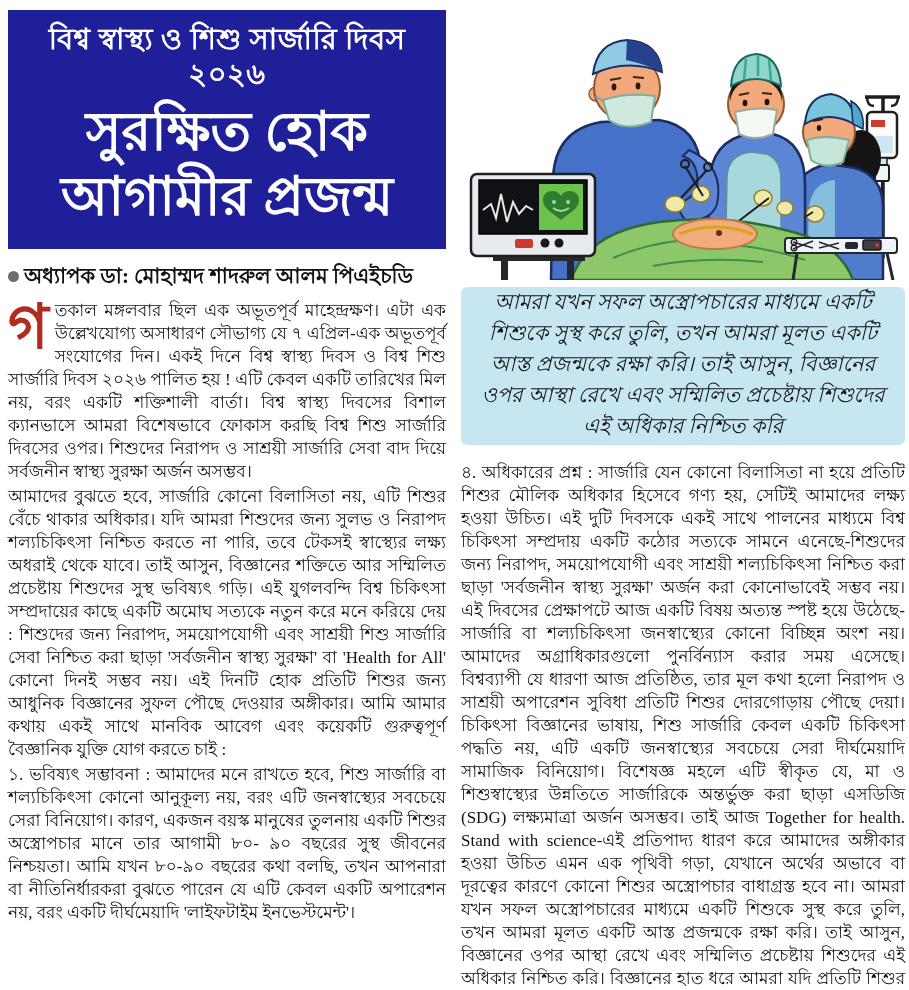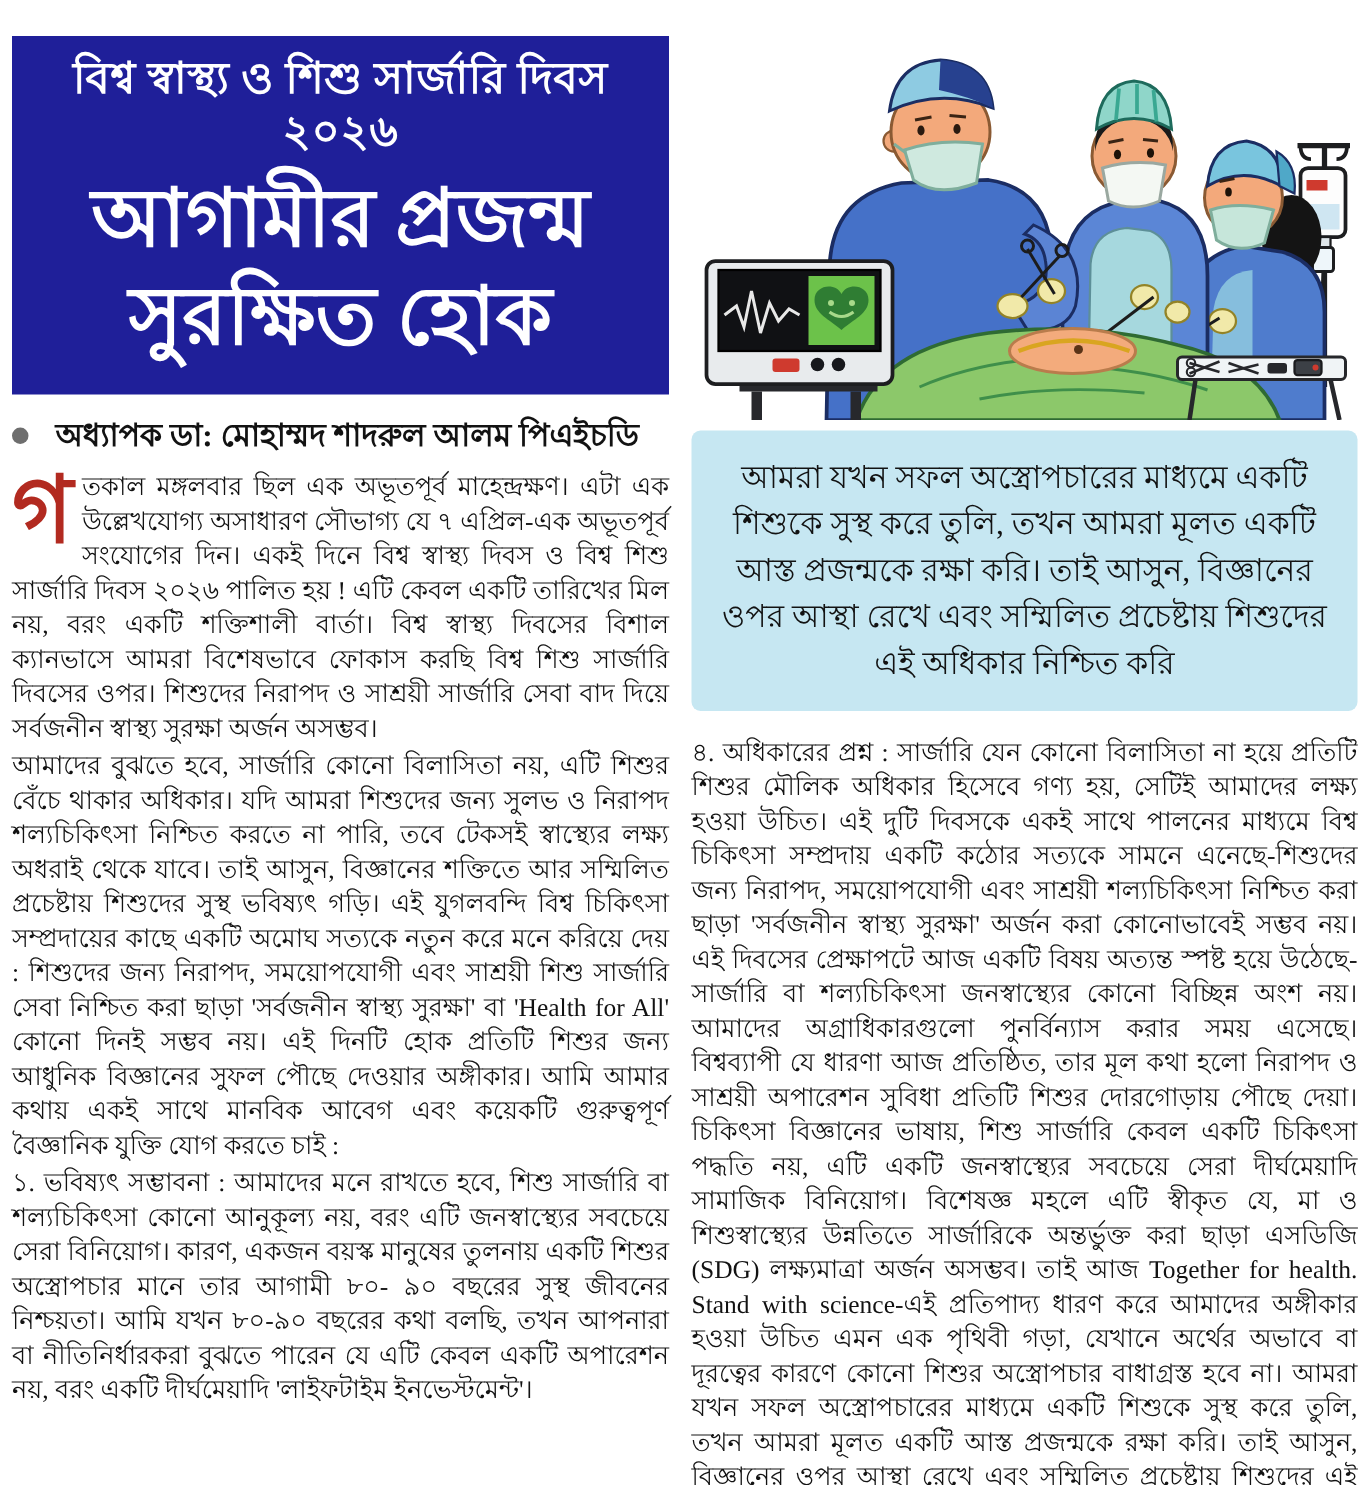--- a/index.html
+++ b/index.html
@@ -13,39 +13,39 @@
   *{margin:0;padding:0;box-sizing:border-box;}
   html,body{background:#ffffff;}
   .page{
     position:relative;
     width:909px;height:990px;
     background:#ffffff;
     font-family:"Liberation Serif","DejaVu Serif",serif;
     color:var(--body-text);
     overflow:hidden;
   }
-  .col-left{position:absolute;left:8px;top:24px;width:438px;}
+  .col-left{position:absolute;left:8px;top:10px;width:438px;}
   .col-right{position:absolute;left:461px;top:8px;width:444px;}
 
   .headline-box{
     background:var(--masthead-bg);
     color:var(--masthead-text);
     text-align:center;
     padding:12px 8px 18px;
   }
   .kicker{
     font-size:29px;font-weight:bold;line-height:1.2;
     margin-bottom:8px;letter-spacing:.5px;
   }
   .headline-line{
     font-size:54px;font-weight:bold;line-height:1.22;
   }
 
   .byline{
-    display:flex;align-items:center;gap:18px;
+    display:flex;align-items:center;gap:5px;
     margin:15px 0 9px;font-weight:bold;font-size:21px;line-height:1.2;
   }
   .byline-bullet{
     width:11px;height:11px;border-radius:50%;
     background:var(--bullet);flex:0 0 auto;
   }
 
   .body-text{
     font-size:17px;line-height:23px;
     text-align:justify;color:var(--body-text);
@@ -55,40 +55,41 @@
     float:left;color:var(--dropcap);
     font-size:62px;line-height:52px;
     font-weight:bold;padding:2px 6px 0 0;
   }
 
   .illustration{display:block;width:440px;height:272px;margin:0 0 0 2px;}
 
   .quote-box{
     background:var(--quote-bg);
     border-radius:6px;
-    padding:16px 14px;
+    padding:0 14px;
     text-align:center;
     font-size:21px;line-height:31px;
     margin-top:7px;
     min-height:158px;
+    font-style:italic;
   }
 
   .right-body{margin-top:16px;}
 </style>
 </head>
 <body>
 
 <div class="page">
 
   <div class="col-left">
 
     <div class="headline-box">
       <div class="kicker">বিশ্ব স্বাস্থ্য ও শিশু সার্জারি দিবস ২০২৬</div>
+      <div class="headline-line">সুরক্ষিত হোক</div>
       <div class="headline-line">আগামীর প্রজন্ম</div>
-      <div class="headline-line">সুরক্ষিত হোক</div>
     </div>
 
     <div class="byline">
       <span class="byline-bullet"></span>
       <span>অধ্যাপক ডা: মোহাম্মদ শাদরুল আলম পিএইচডি</span>
     </div>
 
     <p class="body-text"><span class="dropcap">গ</span><span>তকাল মঙ্গলবার ছিল এক অভূতপূর্ব মাহেন্দ্রক্ষণ। এটা এক উল্লেখযোগ্য অসাধারণ সৌভাগ্য যে ৭ এপ্রিল-এক অভূতপূর্ব সংযোগের দিন। একই দিনে বিশ্ব স্বাস্থ্য দিবস ও বিশ্ব শিশু সার্জারি দিবস ২০২৬ পালিত হয় ! এটি কেবল একটি তারিখের মিল নয়, বরং একটি শক্তিশালী বার্তা। বিশ্ব স্বাস্থ্য দিবসের বিশাল ক্যানভাসে আমরা বিশেষভাবে ফোকাস করছি বিশ্ব শিশু সার্জারি দিবসের ওপর। শিশুদের নিরাপদ ও সাশ্রয়ী সার্জারি সেবা বাদ দিয়ে সর্বজনীন স্বাস্থ্য সুরক্ষা অর্জন অসম্ভব।</span></p>
     <p class="body-text">আমাদের বুঝতে হবে, সার্জারি কোনো বিলাসিতা নয়, এটি শিশুর বেঁচে থাকার অধিকার। যদি আমরা শিশুদের জন্য সুলভ ও নিরাপদ শল্যচিকিৎসা নিশ্চিত করতে না পারি, তবে টেকসই স্বাস্থ্যের লক্ষ্য অধরাই থেকে যাবে। তাই আসুন, বিজ্ঞানের শক্তিতে আর সম্মিলিত প্রচেষ্টায় শিশুদের সুস্থ ভবিষ্যৎ গড়ি। এই যুগলবন্দি বিশ্ব চিকিৎসা সম্প্রদায়ের কাছে একটি অমোঘ সত্যকে নতুন করে মনে করিয়ে দেয় : শিশুদের জন্য নিরাপদ, সময়োপযোগী এবং সাশ্রয়ী শিশু সার্জারি সেবা নিশ্চিত করা ছাড়া 'সর্বজনীন স্বাস্থ্য সুরক্ষা' বা 'Health for All' কোনো দিনই সম্ভব নয়। এই দিনটি হোক প্রতিটি শিশুর জন্য আধুনিক বিজ্ঞানের সুফল পৌছে দেওয়ার অঙ্গীকার। আমি আমার কথায় একই সাথে মানবিক আবেগ এবং কয়েকটি গুরুত্বপূর্ণ বৈজ্ঞানিক যুক্তি যোগ করতে চাই :</p>
     <p class="body-text">১. ভবিষ্যৎ সম্ভাবনা : আমাদের মনে রাখতে হবে, শিশু সার্জারি বা শল্যচিকিৎসা কোনো আনুকূল্য নয়, বরং এটি জনস্বাস্থ্যের সবচেয়ে সেরা বিনিয়োগ। কারণ, একজন বয়স্ক মানুষের তুলনায় একটি শিশুর অস্ত্রোপচার মানে তার আগামী ৮০- ৯০ বছরের সুস্থ জীবনের নিশ্চয়তা। আমি যখন ৮০-৯০ বছরের কথা বলছি, তখন আপনারা বা নীতিনির্ধারকরা বুঝতে পারেন যে এটি কেবল একটি অপারেশন নয়, বরং একটি দীর্ঘমেয়াদি 'লাইফটাইম ইনভেস্টমেন্ট'।</p>

